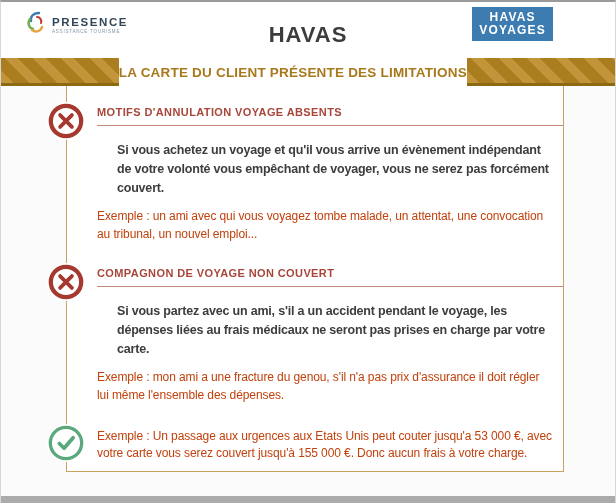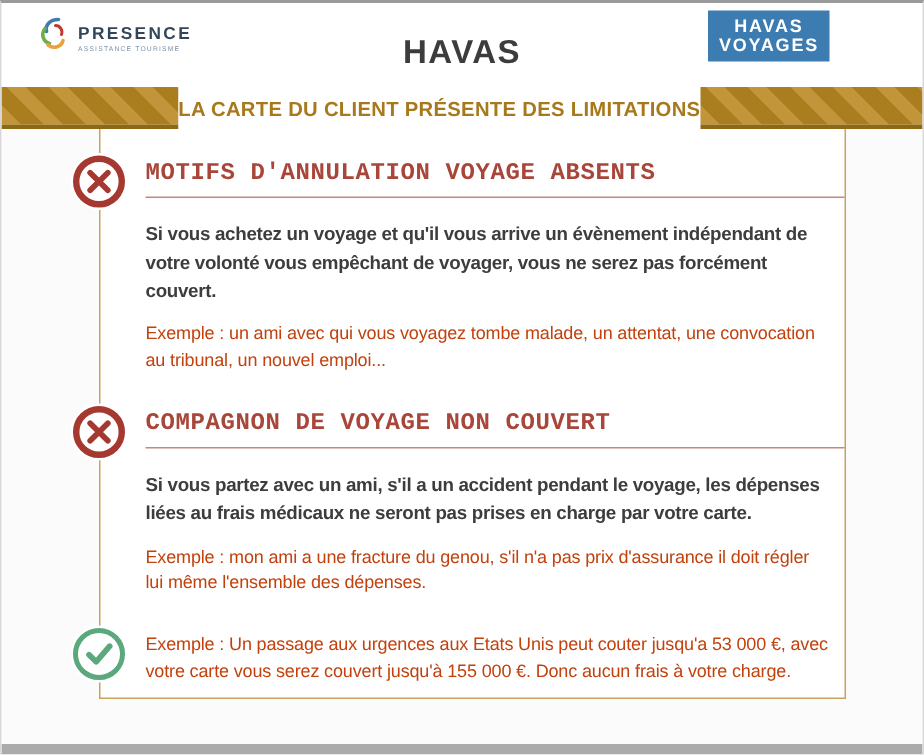--- a/index.html
+++ b/index.html
@@ -41,30 +41,30 @@
     border:1px solid #c9a25d; border-top:none;
     padding:20px 10px 8px 30px;
   }
   .section { position:relative; margin-bottom:24px; }
   .section:last-child { margin-bottom:0; }
   .status-icon {
     position:absolute; left:-50px; top:-4px; width:38px; height:38px;
     background:#ffffff; border-radius:50%;
   }
   .section-heading {
-    font-weight:bold; font-size:16px; letter-spacing:0.4px;
-    padding-bottom:7px; border-bottom:1px solid; margin-right:-10px;font-family:Liberation Mono, monospace;
+    font-weight:bold; font-size:11px; letter-spacing:0.4px;
+    padding-bottom:7px; border-bottom:1px solid; margin-right:-10px;
   }
   .negative .section-heading { color:#a8463a; border-color:#c08a7c; }
   .positive .section-heading { color:#4f9c72; border-color:#7db89c; }
   .body-text {
     font-weight:bold; color:#3d3d3d; font-size:12.5px; line-height:1.5;
     letter-spacing:-0.2px; margin:15px 0 11px;
   }
-  .narrow .body-text { max-width:452px; }
+  .narrow .body-text { max-width:452px;margin-left:20px; }
   .example-text { color:#c2410c; font-size:12px; line-height:1.45; letter-spacing:-0.1px; max-width:478px; }
   .bottom-bar { height:7px; background:#ababab; flex:0 0 auto; }
 </style>
 </head>
 <body>
 
 <div class="page">
 
   <div class="header">
     <div class="presence-logo">

